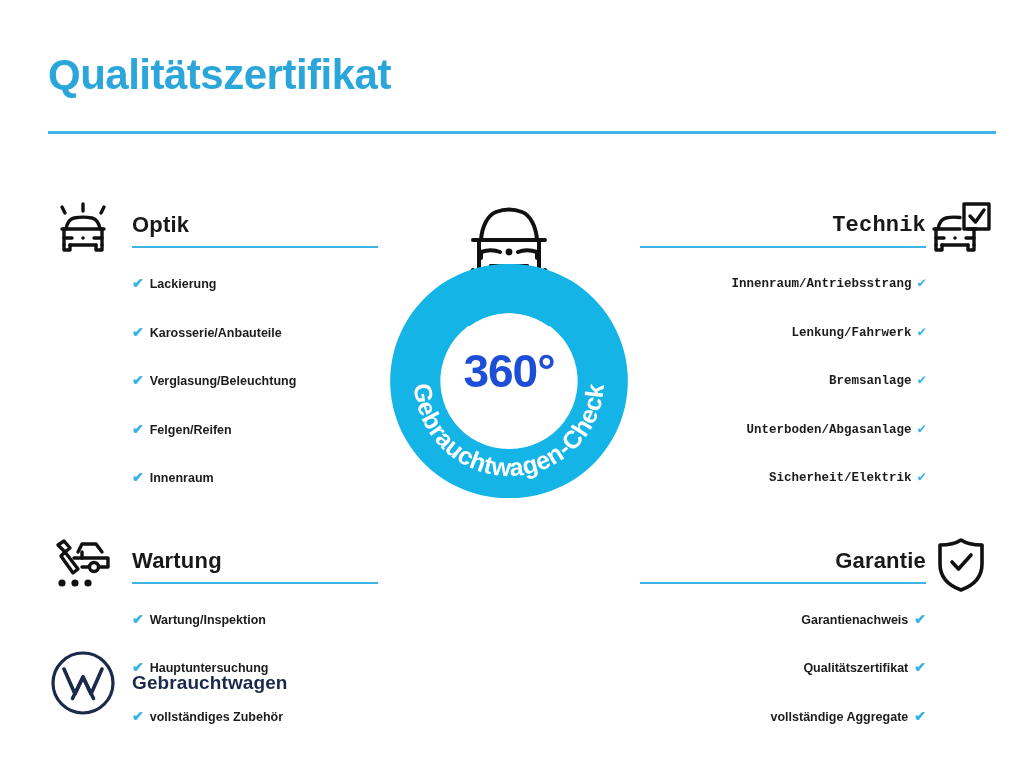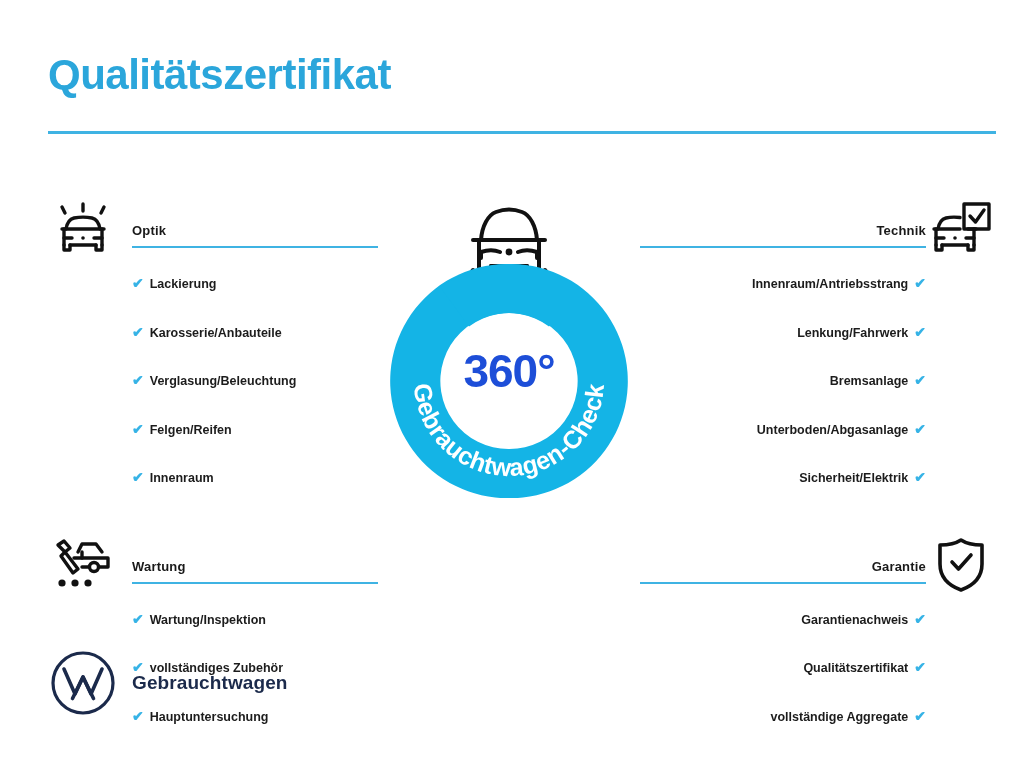--- a/index.html
+++ b/index.html
@@ -54,21 +54,21 @@
 
   .section { position: absolute; }
 
   .sec-head {
     position: relative;
     height: 48px;
   }
   .sec-title {
     position: absolute;
     bottom: 10px;
-    font-size: 13px;
+    font-size: 22px;
     font-weight: bold;
     color: #191919;
     letter-spacing: 0.2px;
     white-space: nowrap;
   }
   .sec-rule {
     position: absolute;
     bottom: 0;
     height: 2px;
     background: #3fb3e3;
@@ -218,30 +218,30 @@
           <circle cx="23" cy="45" r="3.6" fill="#111" stroke="none"></circle>
           <circle cx="36" cy="45" r="3.6" fill="#111" stroke="none"></circle>
         </svg>
       </div>
       <div class="sec-head">
         <div class="sec-title">Wartung</div>
         <div class="sec-rule"></div>
       </div>
       <div class="items left">
         <div class="item"><span class="check">✔</span><span>Wartung/Inspektion</span></div>
+        <div class="item"><span class="check">✔</span><span>Hauptuntersuchung</span></div>
         <div class="item"><span class="check">✔</span><span>vollständiges Zubehör</span></div>
-        <div class="item"><span class="check">✔</span><span>Hauptuntersuchung</span></div>
       </div>
     </div>
 
   </div>
 
   <div class="col col-right">
 
-    <div class="section s-right" style="position:relative;">
+    <div class="section s-right" style="position:relative;font-family:Liberation Mono, monospace;">
       <div class="sec-icon">
         <svg width="62" height="56" viewBox="0 0 62 56" fill="none" stroke="#111" stroke-width="3.4" stroke-linecap="round" stroke-linejoin="round">
           <rect x="34" y="3" width="25" height="25"></rect>
           <path d="M40 15 L45.5 21 L54 9"></path>
           <path d="M8 28 C9 22 12 18 16 17 C20 16 26 16 30 16.5"></path>
           <path d="M4 28 L30 28 M38 28 L46 28"></path>
           <path d="M6 28 L6 44 M44 28 L44 44"></path>
           <path d="M6 37 L14 37 M36 37 L44 37"></path>
           <circle cx="25" cy="37" r="1.8" fill="#111" stroke="none"></circle>
           <path d="M6 44 L6 49 L12 49 L12 44"></path>

